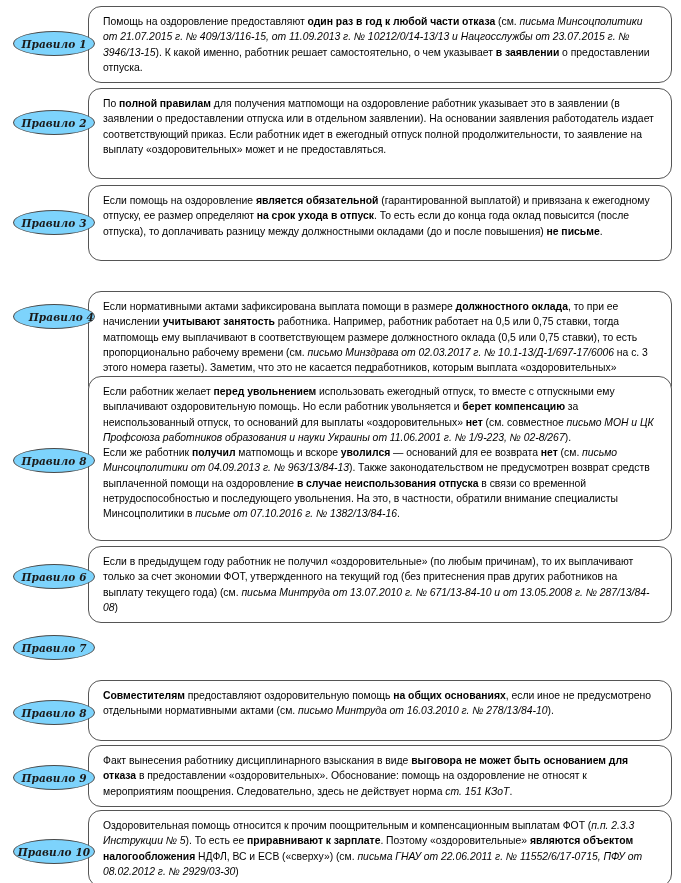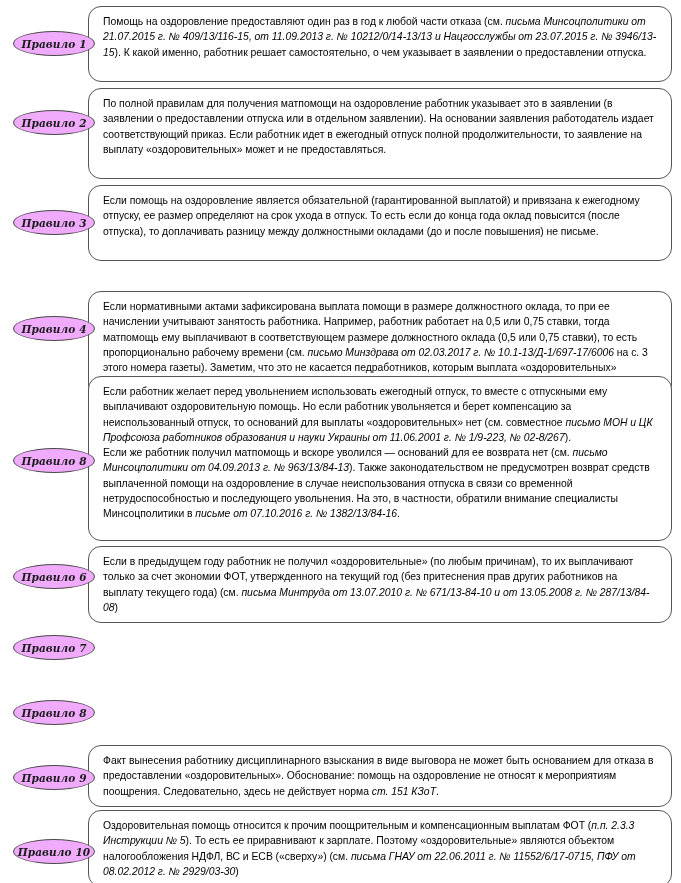--- a/index.html
+++ b/index.html
@@ -23,21 +23,21 @@
 
   
   .rule-badge {
     position: absolute;
     left: 13px;
     z-index: 4;
     width: 82px;
     height: 25px;
     border: 1.2px solid #4a4a4a;
     border-radius: 50%;
-    background: #f0abfc;
+    background: #7dd3fc;
     display: flex;
     align-items: center;
     justify-content: center;
   }
   .rule-badge-label {
     font-family: "DejaVu Serif", serif;
     font-style: italic;
     font-weight: 700;
     font-size: 10.5px;
     color: #1a1a1a;
@@ -58,21 +58,21 @@
   }
   .rule-text {
     font-family: "Liberation Sans", sans-serif;
     font-size: 10.4px;
     line-height: 15.3px;
     color: #000000;
     margin: 0;
     text-align: left;
     word-spacing: -0.1px;
   }
-  .rule-text b { font-weight: 400; }
+  .rule-text b { font-weight: 700; }
   .rule-text i {
     font-family: "Liberation Sans", sans-serif;
     font-style: italic;
   }
 </style>
 </head>
 <body>
 
 <div id="sheet">
     <div class="rule-box" style="top: 6px; min-height: 76px;">
@@ -89,37 +89,40 @@
     </div>
     <div class="rule-box" style="top: 185px; min-height: 76px;">
       <p class="rule-text">Если помощь на оздоровление <b>является обязательной</b> (гарантированной выплатой) и привязана к ежегодному отпуску, ее размер определяют <b>на срок ухода в отпуск</b>. То есть если до конца года оклад повысится (после отпуска), то доплачивать разницу между должностными окладами (до и после повышения) <b>не письме</b>.</p>
     </div>
     <div class="rule-badge" style="top: 210px;">
       <span class="rule-badge-label">Правило 3</span>
     </div>
     <div class="rule-box" style="top: 267px; min-height: 105px; margin-top: 24px;">
       <p class="rule-text">Если нормативными актами зафиксирована выплата помощи в размере <b>должностного оклада</b>, то при ее начислении <b>учитывают занятость</b> работника. Например, работник работает на 0,5 или 0,75 ставки, тогда матпомощь ему выплачивают в соответствующем размере должностного оклада (0,5 или 0,75 ставки), то есть пропорционально рабочему времени (см. <i>письмо Минздрава от 02.03.2017 г. № 10.1-13/Д-1/697-17/6006</i> на с. 3 этого номера газеты). Заметим, что это не касается педработников, которым выплата «оздоровительных» осуществляется на основании <i>Закона об образовании</i>.</p>
     </div>
-    <div class="rule-badge" style="top: 316px;">
+    <div class="rule-badge" style="top: 304px; justify-content: flex-end;">
       <span class="rule-badge-label">Правило 4</span>
     </div>
     <div class="rule-box" style="top: 376px; min-height: 165px;">
       <p class="rule-text">Если работник желает <b>перед увольнением</b> использовать ежегодный отпуск, то вместе с отпускными ему выплачивают оздоровительную помощь. Но если работник увольняется и <b>берет компенсацию</b> за неиспользованный отпуск, то оснований для выплаты «оздоровительных» <b>нет</b> (см. совместное <i>письмо МОН и ЦК Профсоюза работников образования и науки Украины от 11.06.2001 г. № 1/9-223, № 02-8/267</i>).<br>Если же работник <b>получил</b> матпомощь и вскоре <b>уволился</b> — оснований для ее возврата <b>нет</b> (см. <i>письмо Минсоцполитики от 04.09.2013 г. № 963/13/84-13</i>). Также законодательством не предусмотрен возврат средств выплаченной помощи на оздоровление <b>в случае неиспользования отпуска</b> в связи со временной нетрудоспособностью и последующего увольнения. На это, в частности, обратили внимание специалисты Минсоцполитики в <i>письме от 07.10.2016 г. № 1382/13/84-16</i>.</p>
     </div>
     <div class="rule-badge" style="top: 448px;">
       <span class="rule-badge-label">Правило 8</span>
     </div>
     <div class="rule-box" style="top: 546px; min-height: 62px;">
       <p class="rule-text">Если в предыдущем году работник не получил «оздоровительные» (по любым причинам), то их выплачивают только за счет экономии ФОТ, утвержденного на текущий год (без притеснения прав других работников на выплату текущего года) (см. <i>письма Минтруда от 13.07.2010 г. № 671/13-84-10 и от 13.05.2008 г. № 287/13/84-08</i>)</p>
     </div>
     <div class="rule-badge" style="top: 564px;">
       <span class="rule-badge-label">Правило 6</span>
     </div>
     <div class="rule-badge" style="top: 635px;">
       <span class="rule-badge-label">Правило 7</span>
+    </div>
+    <div class="rule-box" style="top: 680px; min-height: 61px;">
+      <p class="rule-text"><b>Совместителям</b> предоставляют оздоровительную помощь <b>на общих основаниях</b>, если иное не предусмотрено отдельными нормативными актами (см. <i>письмо Минтруда от 16.03.2010 г. № 278/13/84-10</i>).</p>
     </div>
     <div class="rule-badge" style="top: 700px;">
       <span class="rule-badge-label">Правило 8</span>
     </div>
     <div class="rule-box" style="top: 745px; min-height: 61px;">
       <p class="rule-text">Факт вынесения работнику дисциплинарного взыскания в виде <b>выговора не может быть основанием для отказа</b> в предоставлении «оздоровительных». Обоснование: помощь на оздоровление не относят к мероприятиям поощрения. Следовательно, здесь не действует норма <i>ст. 151 КЗоТ</i>.</p>
     </div>
     <div class="rule-badge" style="top: 765px;">
       <span class="rule-badge-label">Правило 9</span>
     </div>

